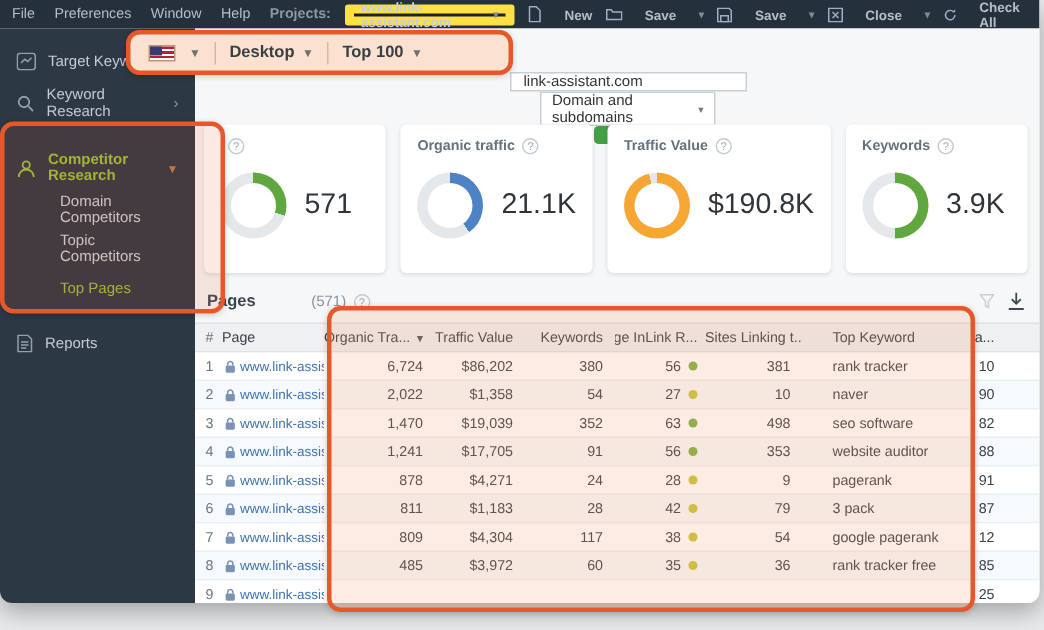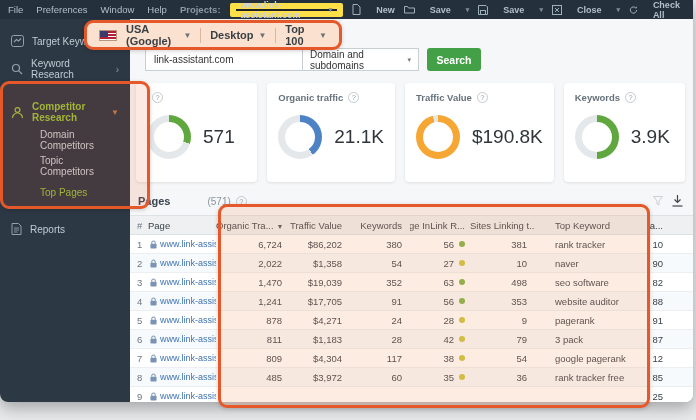--- a/index.html
+++ b/index.html
@@ -35,21 +35,21 @@
   .sb-sec { margin-top:14px; }
   .sb-main-green { color:#97c23c; font-weight:bold; height:30px; }
   .sb-sub { padding-left:40px; height:26px; color:#ccd4da; }
   .sb-sub.active { color:#97c23c; }
   .sb-chev { margin-left:auto; color:#8a98a5; font-size:10px; }
   .sb-caret-or { margin-left:auto; color:#c07a45; font-size:8px; }
   .sb-reports { margin-top:10px; }
 
   
   .main { flex:1; background:#f6f7f8; position:relative; }
-  .search-row { margin:29px 0 0 15px; display:flex; align-items:center; height:23px; }
+  .search-row { margin:29px 0 0 15px; display:flex; align-items:center; height:23px;flex-direction:column; }
   .url-input { width:158px; height:23px; background:#fff; border:1px solid #c9ced3;
     font-size:10px; color:#333; padding:0 8px; display:flex; align-items:center; }
   .scope-select { width:117px; height:23px; background:#fff; border:1px solid #c9ced3;
     margin-left:-1px; font-size:10px; color:#333; padding:0 7px; display:flex; align-items:center; }
   .scope-select .caret { margin-left:auto; font-size:7px; color:#777; }
   .search-btn { margin-left:8px; width:54px; height:23px; background:#43a047; color:#fff;
     border:none; border-radius:3px; font-size:10.5px; font-weight:bold;
     font-family:"Liberation Sans", sans-serif; }
 
   .cards-row { display:flex; gap:10px; margin:12px 8px 0 6px; }
@@ -476,21 +476,20 @@
         </div>
 
       </div>
     </div>
   </div>
 </div>
 
 <div class="callout co-pill">
   <span class="flag"></span>
   <span class="seg">
-    <span>USA (Google)</span>
     <span class="caret">▼</span>
   </span>
   <span class="div"></span>
   <span class="seg">
     <span>Desktop</span>
     <span class="caret">▼</span>
   </span>
   <span class="div"></span>
   <span class="seg">
     <span>Top 100</span>

